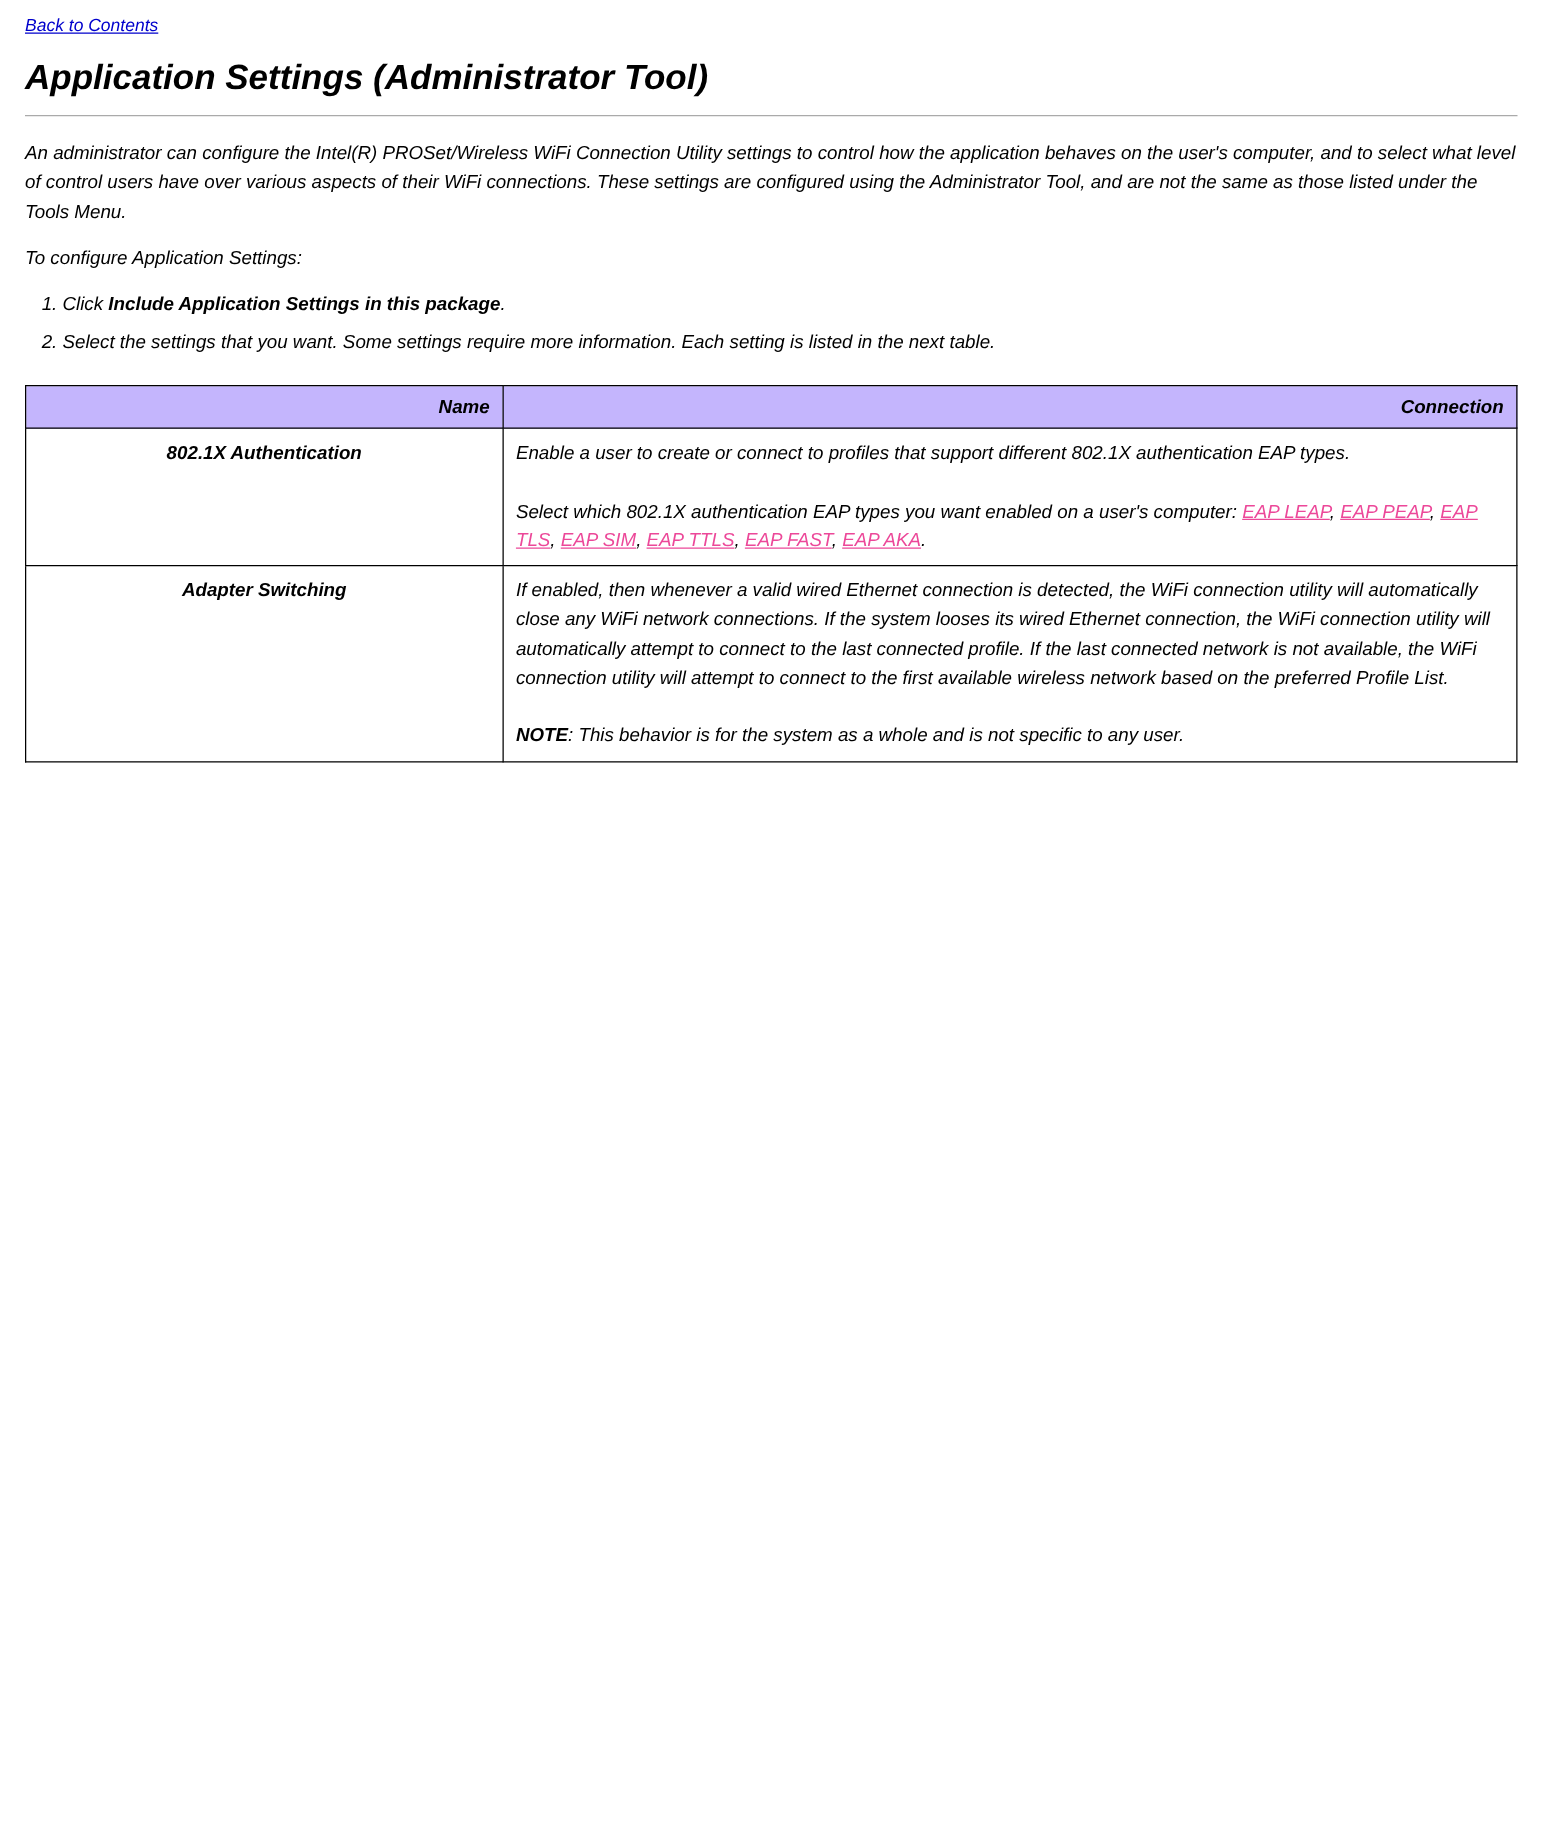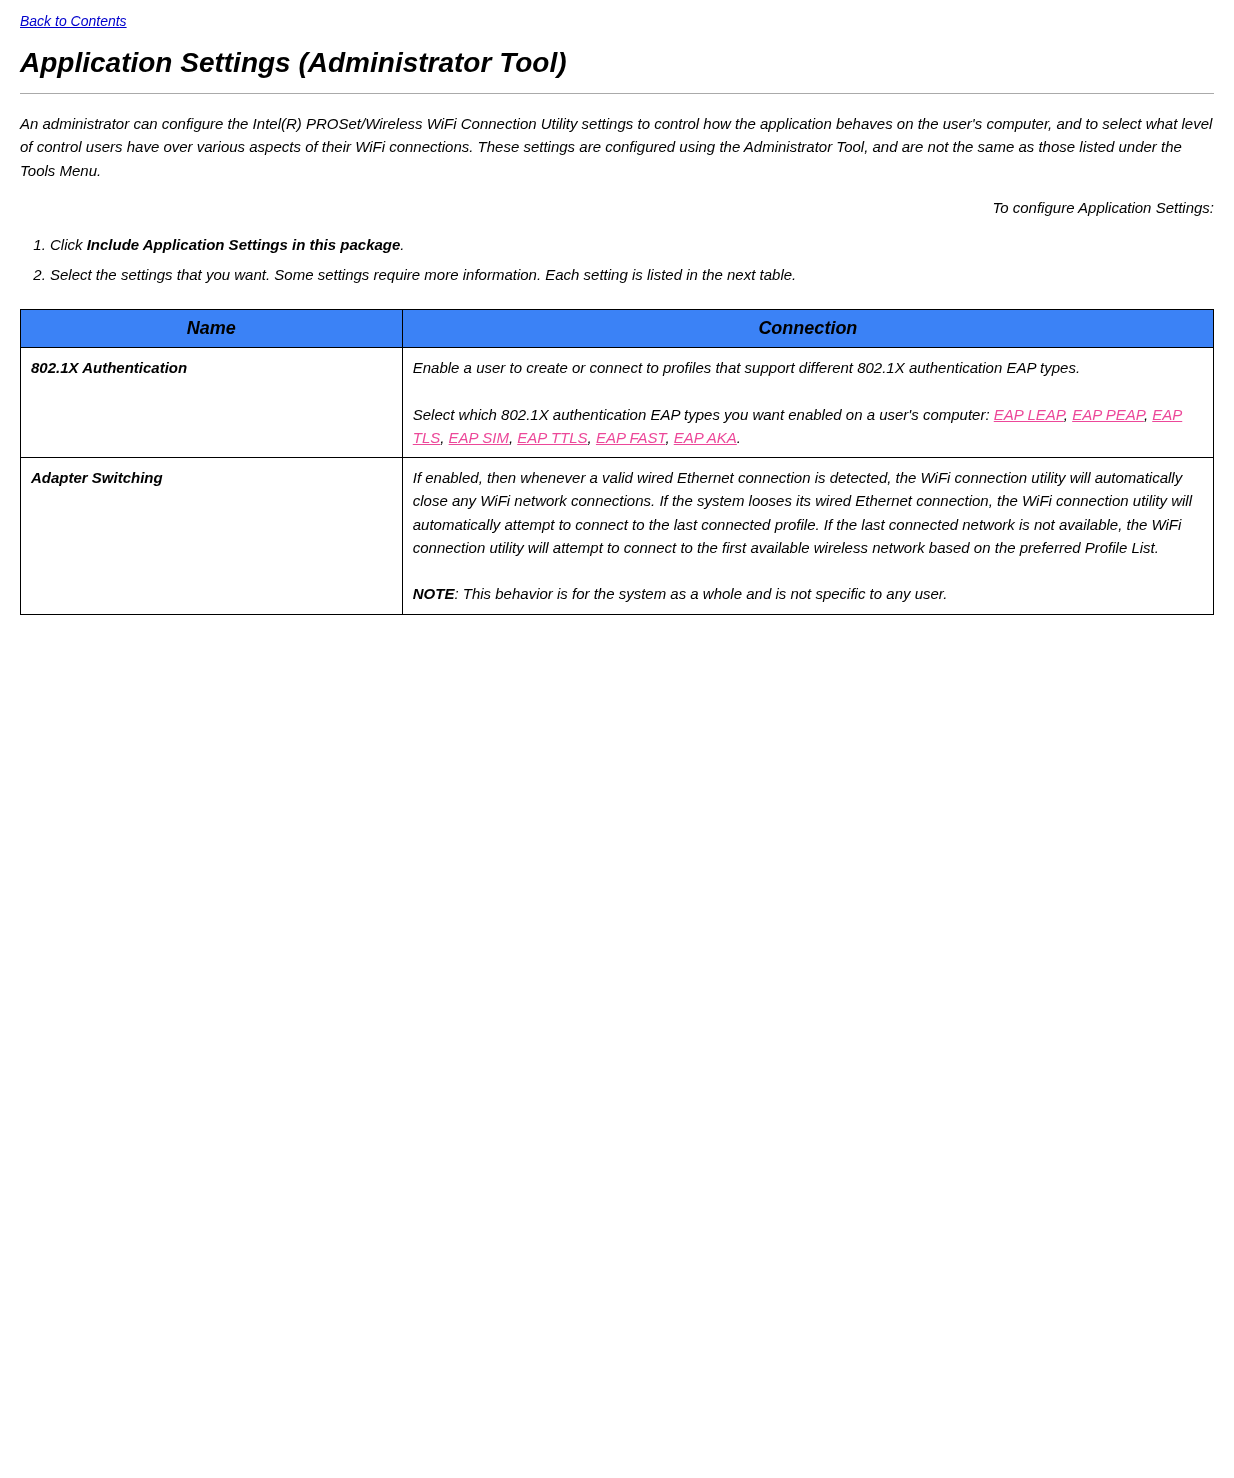--- a/index.html
+++ b/index.html
@@ -34,55 +34,55 @@
       border-top: 1px solid #aaaaaa;
       margin-bottom: 18px;
     }
     .intro-text {
       margin-bottom: 14px;
       line-height: 1.55;
     }
     .configure-text {
       margin-bottom: 14px;
       line-height: 1.55;
-      text-align: right;
     }
     .steps-list {
       margin-left: 30px;
       margin-bottom: 22px;
       line-height: 1.6;
     }
     .steps-list li {
       margin-bottom: 6px;
     }
     .bold {
       font-weight: bold;
     }
     table {
       width: 100%;
       border-collapse: collapse;
       border: 1.5px solid #000000;
     }
     thead tr th {
-      background: #3b82f6;
+      background: #c4b5fd;
       border: 1.5px solid #000000;
       padding: 8px 10px;
-      text-align: center;
+      text-align: right;
       font-weight: bold;
-      font-size: 18px;
+      font-size: 15px;
     }
     tbody tr td {
       border: 1.5px solid #000000;
       padding: 8px 10px;
       vertical-align: top;
       line-height: 1.55;
     }
     tbody tr td:first-child {
       font-weight: bold;
       width: 32%;
+      text-align: center;
     }
     .link {
       color: #ec4899;
       text-decoration: underline;
       cursor: pointer;
     }
     .note-bold {
       font-weight: bold;
     }
   </style>

